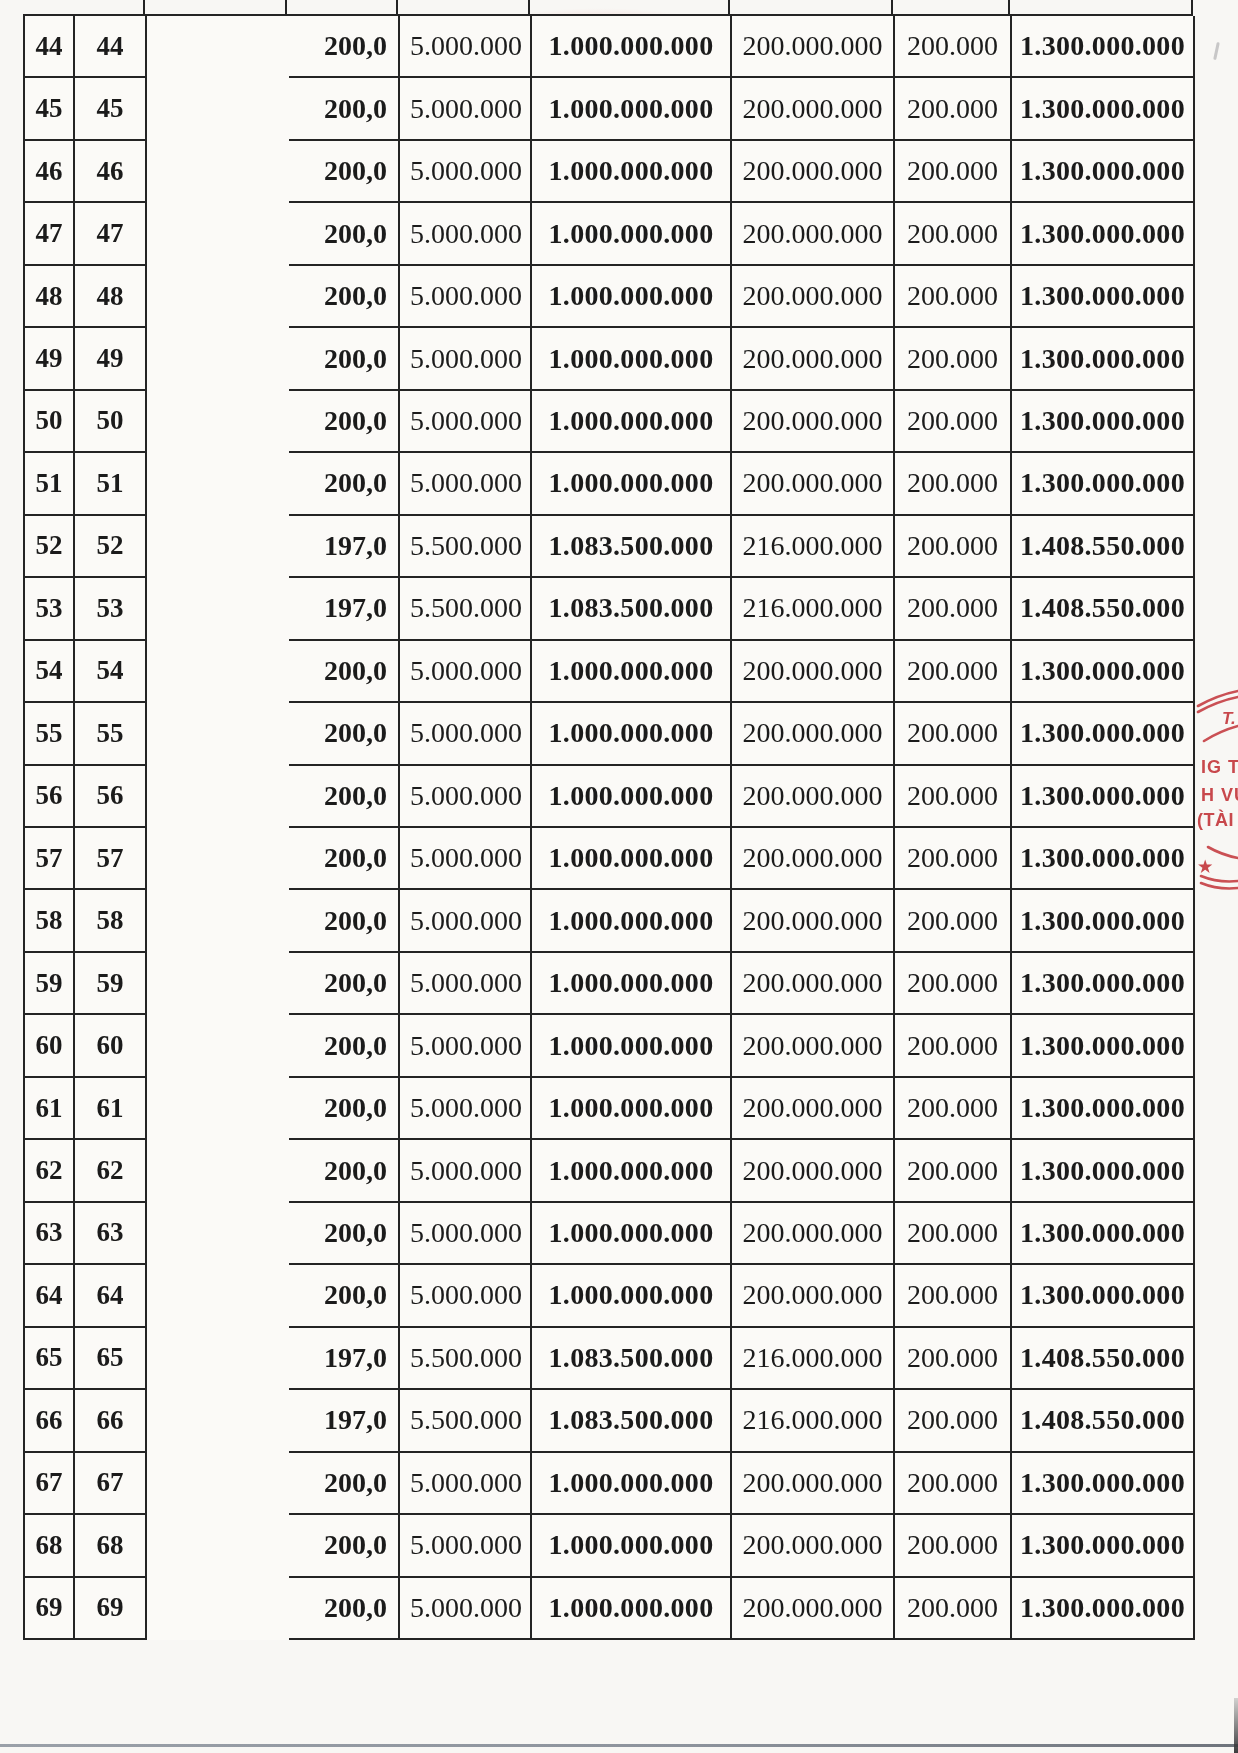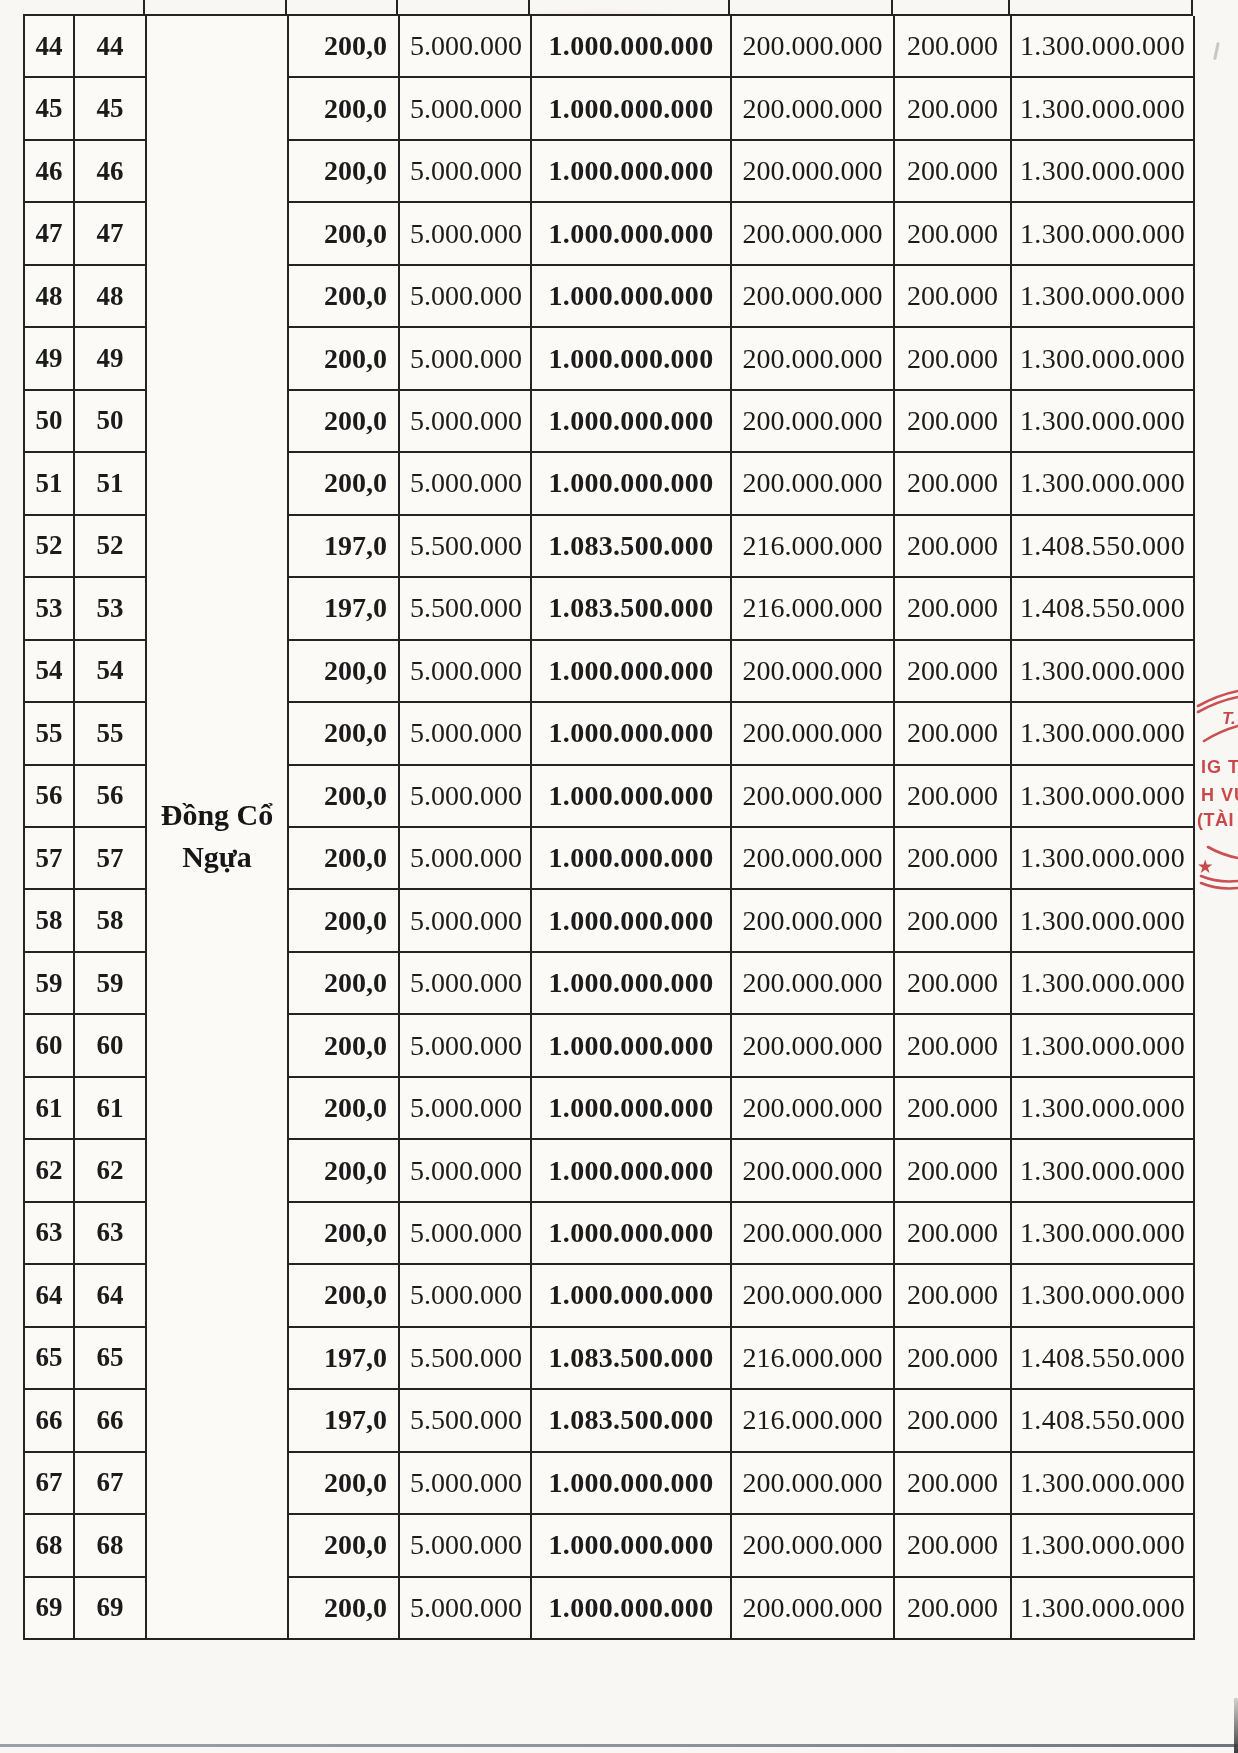--- a/index.html
+++ b/index.html
@@ -26,21 +26,21 @@
     display:flex;align-items:center;justify-content:center;
     border-right:2px solid var(--ln);
     border-bottom:2px solid var(--ln);
     color:#1b1b1b;white-space:nowrap;overflow:visible;
   }
   .c-num{font-weight:700;font-size:27px;}
   .c-area{justify-content:flex-end;padding-right:11px;font-weight:700;font-size:28px;}
   .c-price{justify-content:flex-end;padding-right:8px;font-size:28px;}
   .c-big{font-weight:700;font-size:28px;letter-spacing:.3px;}
   .c-mid{font-size:28px;}
-  .c-total{font-weight:400;font-size:28px;letter-spacing:.3px;}
+  .c-total{font-weight:700;font-size:28px;letter-spacing:.3px;}
   .name-cell{
     grid-column:3;grid-row:1/27;
     box-sizing:border-box;
     display:flex;flex-direction:column;align-items:center;justify-content:center;
     border-right:2px solid var(--ln);
     border-bottom:2px solid var(--ln);
     font-weight:700;font-size:30px;color:#161616;line-height:1.4;
     padding-top:18px;
   }
   
@@ -77,24 +77,20 @@
   <div class="stub" style="left:143px"></div>
   <div class="stub" style="left:285px"></div>
   <div class="stub" style="left:396px"></div>
   <div class="stub" style="left:528px"></div>
   <div class="stub" style="left:728px"></div>
   <div class="stub" style="left:891px"></div>
   <div class="stub" style="left:1008px"></div>
   <div class="stub" style="left:1191px"></div>
 
   <div class="price-table" id="priceTable">
-    <div class="name-cell">
-      <span>Đồng Cổ</span>
-      <span>Ngựa</span>
-    </div>
   <div class="cell c-num" style="grid-area: 1 / 1;">44</div>
       <div class="cell c-num" style="grid-area: 1 / 2;">44</div>
       <div class="cell c-area" style="grid-area: 1 / 4;">200,0</div>
       <div class="cell c-price" style="grid-area: 1 / 5;">5.000.000</div>
       <div class="cell c-big" style="grid-area: 1 / 6;">1.000.000.000</div>
       <div class="cell c-mid" style="grid-area: 1 / 7;">200.000.000</div>
       <div class="cell c-mid" style="grid-area: 1 / 8;">200.000</div>
       <div class="cell c-total" style="grid-area: 1 / 9;">1.300.000.000</div>
       <div class="cell c-num" style="grid-area: 2 / 1;">45</div>
       <div class="cell c-num" style="grid-area: 2 / 2;">45</div>

